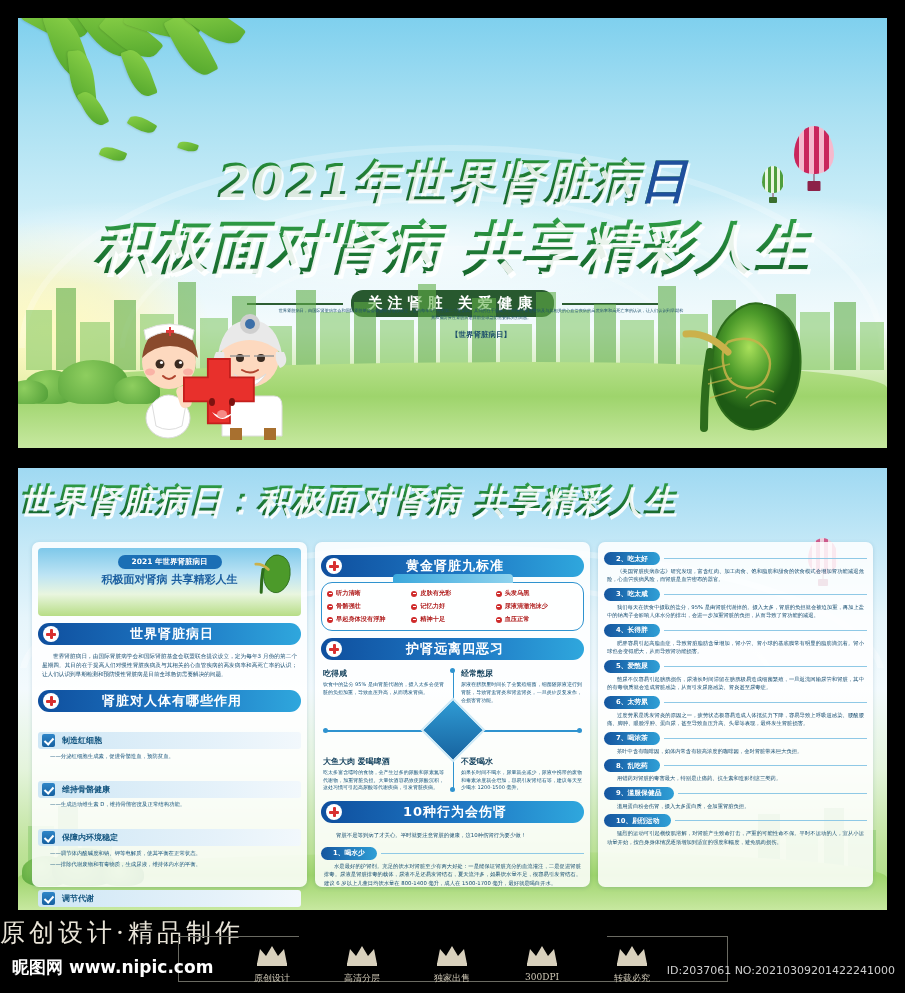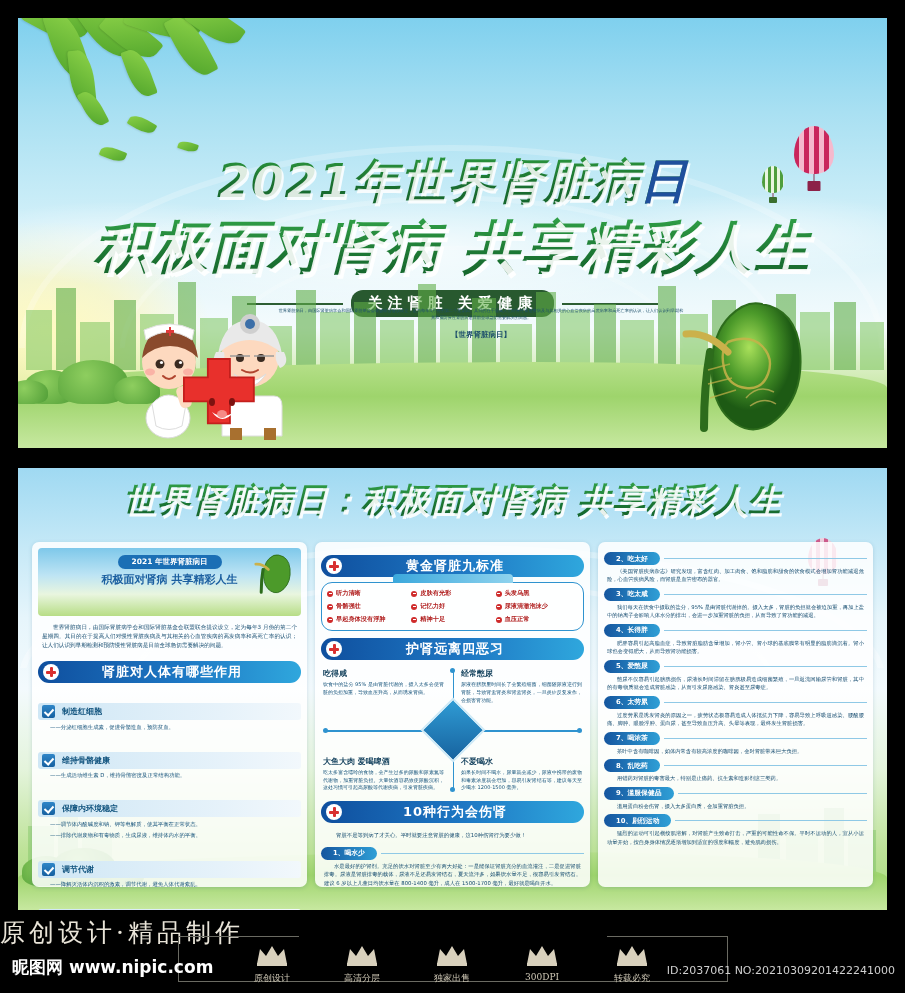--- a/index.html
+++ b/index.html
@@ -84,21 +84,21 @@
   .chars{position:absolute;left:104px;top:282px;width:180px;height:140px;}
   .kidneyart{position:absolute;left:652px;top:276px;width:140px;height:146px;}
 
   
   .panel{
     position:absolute; left:18px; top:468px; width:869px; height:442px;
     overflow:hidden;
     background:linear-gradient(180deg,#9fd9f2 0%,#c6e9f7 18%,#e6f5fb 34%,#f3fafd 50%,#e4f4dc 68%,#bfe39a 86%,#a8db7c 100%);
   }
   .ptitle{
-    position:absolute;left:0;top:10px;width:869px;text-align:center;
+    position:absolute;left:0;top:10px;width:869px;text-align:left;
     font-size:33px;font-weight:bold;font-style:italic;letter-spacing:1px;
     background:linear-gradient(180deg,#35a74a 0%,#1b7433 60%,#125e2a 100%);
     -webkit-background-clip:text;background-clip:text;-webkit-text-fill-color:transparent;
     text-shadow:2px 3px 0 rgba(255,255,255,.9);
   }
   .cols{position:absolute;left:0;top:74px;width:869px;height:345px;display:flex;gap:8px;padding:0 14px;}
   .col{flex:1;}
 
   .card{
     background:rgba(255,255,255,.86);
@@ -403,20 +403,24 @@
         <div class="minibanner">
           <div class="mb-pill">2021 年世界肾脏病日</div>
           <div class="mb-t2">积极面对肾病  共享精彩人生</div>
           <svg class="mb-kidney" viewBox="0 0 140 146">
             <path d="M92 10 q34 6 38 46 q4 42 -20 66 q-22 22 -44 8 q-22 -14 -24 -48 q-2 -40 18 -60 q16 -16 32 -12z" fill="#4c9a2a" stroke="#2d6c1c" stroke-width="3"></path>
             <path d="M16 40 q22 -2 42 18" stroke="#cbb14b" stroke-width="9" fill="none" stroke-linecap="round"></path>
             <path d="M40 58 q-6 34 -6 76" stroke="#2d6c1c" stroke-width="10" fill="none" stroke-linecap="round"></path>
           </svg>
         </div>
 
+        <div class="hdr">
+          <div class="cross"></div>
+          <div class="htxt">世界肾脏病日</div>
+        </div>
         <div class="para">世界肾脏病日，由国际肾脏病学会和国际肾脏基金会联盟联合提议设立，定为每年3 月份的第二个星期四。其目的在于提高人们对慢性肾脏疾病及与其相关的心血管疾病的高发病率和高死亡率的认识；让人们认识到早期检测和预防慢性肾脏病是目前全球急切需要解决的问题。</div>
 
         <div class="hdr">
           <div class="cross"></div>
           <div class="htxt">肾脏对人体有哪些作用</div>
         </div>
 
         <div>
           <div>
             <div class="ckrow">

